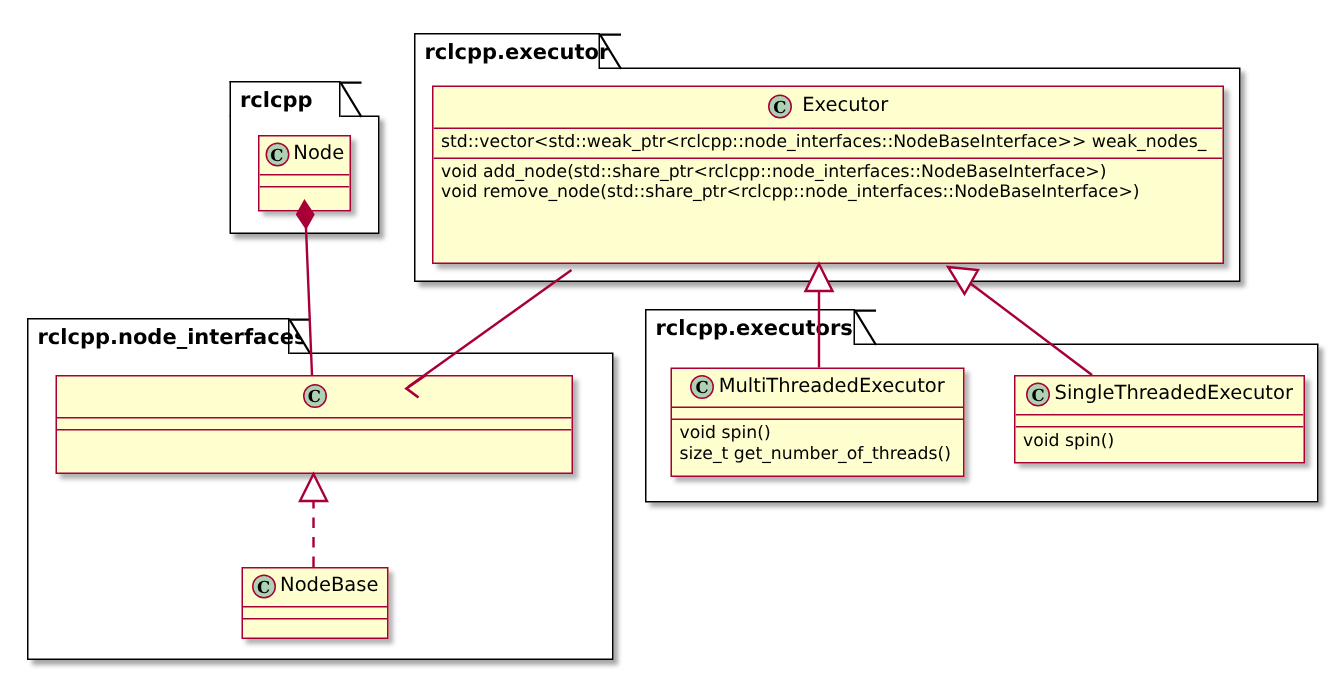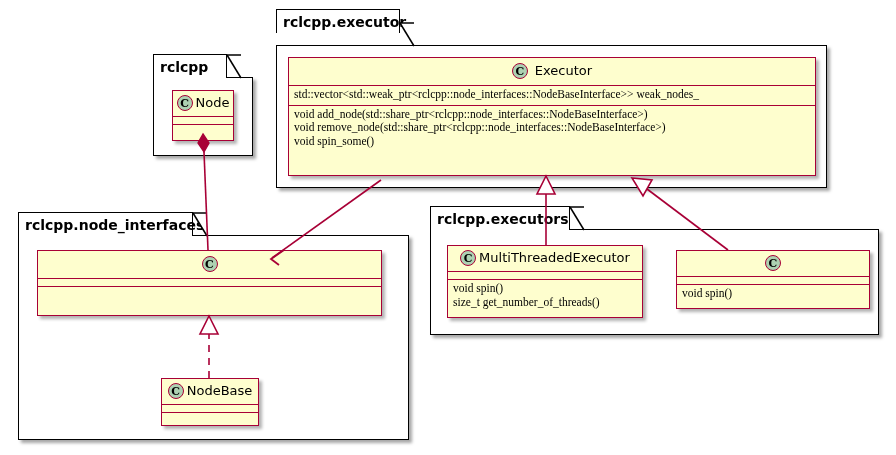--- a/index.html
+++ b/index.html
@@ -87,21 +87,20 @@
   .cls-sep {
     height: 0;
     border-top: 1.5px solid #A80036;
   }
   .cls-compart {
     padding: 2px 5px 3px 5px;
     font-size: 11.5px;
     line-height: 13.5px;
     color: #000000;
     white-space: nowrap;
-    font-family: Liberation Serif, serif;
   }
   .cls-compart.empty { padding: 0; height: 7px; }
   .cicon {
     width: 16px;
     height: 16px;
     border-radius: 50%;
     background: #ADD1B2;
     border: 1.3px solid #A80036;
     box-sizing: border-box;
     display: inline-flex;
@@ -152,21 +151,21 @@
         <span>Node</span>
       </div>
       <div class="cls-sep"></div>
       <div class="cls-compart empty"></div>
       <div class="cls-sep"></div>
       <div class="cls-compart empty"></div>
     </div>
   </div>
 
   <div class="pkg">
-    <div class="pkg-tab" style="left:276px; top:9px; width:124px;">
+    <div class="pkg-tab" style="left:276px; top:22px; width:124px;">
       <span>rclcpp.executor</span>
     </div>
     <svg class="pkg-tab-notch" style="left:399px; top:22px; width:16px; height:25px;" viewBox="0 0 16 25">
       <path d="M1,1 L15,24 L15,1 Z" fill="#FFFFFF"></path>
       <path d="M1,1 L15,24" stroke="#000000" stroke-width="1.5" fill="none"></path>
       <path d="M1,1 L15,1" stroke="#000000" stroke-width="1.5" fill="none"></path>
     </svg>
     <div class="pkg-body" style="left:276px; top:45px; width:551px; height:143px;"></div>
 
     <div class="cls" style="left:288px; top:57px; width:528px; height:119px;">
@@ -175,21 +174,20 @@
         <span>Executor</span>
       </div>
       <div class="cls-sep"></div>
       <div class="cls-compart">
         <div>std::vector&lt;std::weak_ptr&lt;rclcpp::node_interfaces::NodeBaseInterface&gt;&gt; weak_nodes_</div>
       </div>
       <div class="cls-sep"></div>
       <div class="cls-compart">
         <div>void add_node(std::share_ptr&lt;rclcpp::node_interfaces::NodeBaseInterface&gt;)</div>
         <div>void remove_node(std::share_ptr&lt;rclcpp::node_interfaces::NodeBaseInterface&gt;)</div>
-        <div>void spin_some()</div>
       </div>
     </div>
   </div>
 
   <div class="pkg">
     <div class="pkg-tab" style="left:18px; top:212px; width:175px;">
       <span>rclcpp.node_interfaces</span>
     </div>
     <svg class="pkg-tab-notch" style="left:192px; top:212px; width:16px; height:25px;" viewBox="0 0 16 25">
       <path d="M1,1 L15,24 L15,1 Z" fill="#FFFFFF"></path>
@@ -240,20 +238,21 @@
       <div class="cls-sep"></div>
       <div class="cls-compart">
         <div>void spin()</div>
         <div>size_t get_number_of_threads()</div>
       </div>
     </div>
 
     <div class="cls" style="left:676px; top:250px; width:194px; height:59px;">
       <div class="cls-title tight">
         <span class="cicon">C</span>
+        <span>SingleThreadedExecutor</span>
       </div>
       <div class="cls-sep"></div>
       <div class="cls-compart empty"></div>
       <div class="cls-sep"></div>
       <div class="cls-compart">
         <div>void spin()</div>
       </div>
     </div>
   </div>
 

